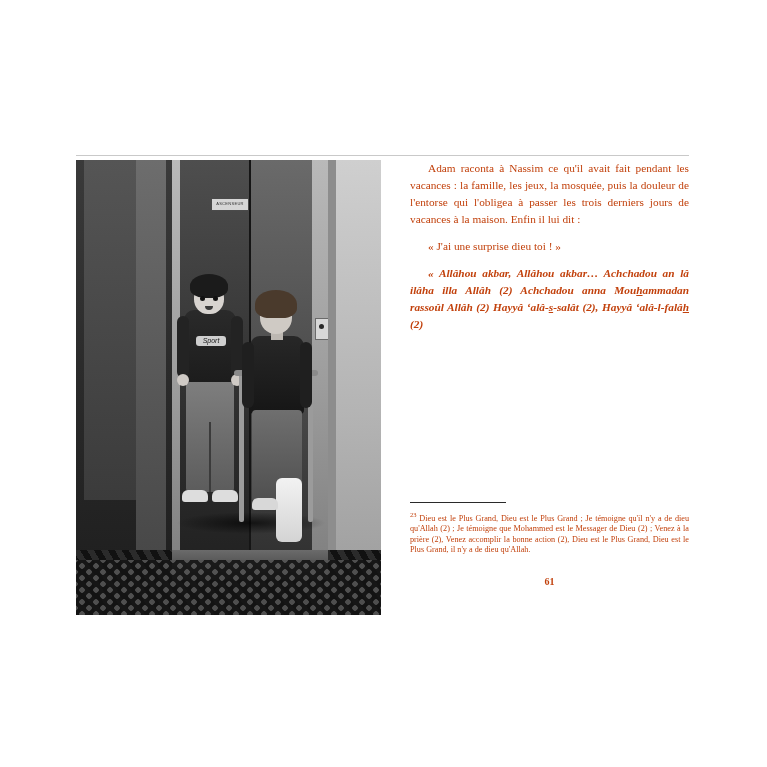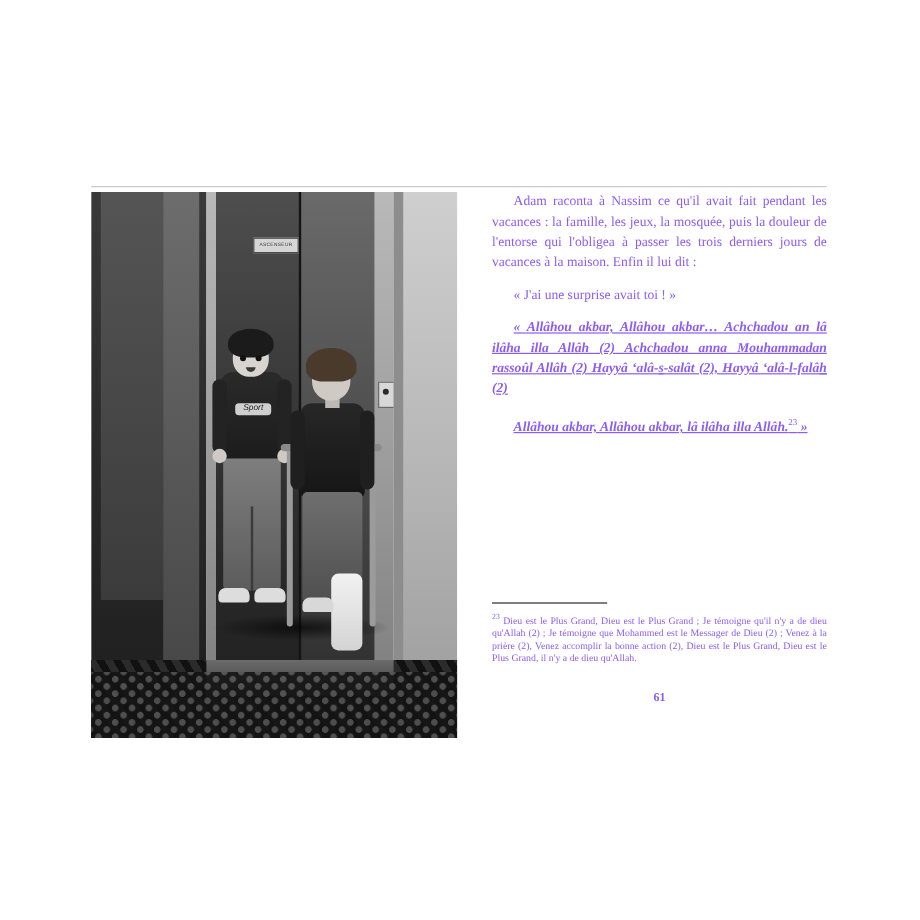--- a/index.html
+++ b/index.html
@@ -228,39 +228,38 @@
     background: radial-gradient(ellipse at center, rgba(0,0,0,.65) 0%, rgba(0,0,0,0) 70%);
   }
 
   
   .textpage {
     position: absolute;
     left: 334px;
     top: 5px;
     width: 279px;
     height: 455px;
-    color: #8b5cf6;
+    color: #c2410c;
   }
   .para {
     font-size: 11.3px;
     line-height: 17px;
     text-align: justify;
     text-indent: 18px;
     margin: 0 0 10px 0;
     font-family: "Liberation Serif", serif;
   }
   .quote {
     font-size: 11.3px;
     line-height: 17px;
     text-align: justify;
     text-indent: 18px;
     margin: 0 0 10px 0;
     font-style: italic;
     font-weight: bold;
-    text-decoration: underline;
   }
   .quote .u { text-decoration: underline; }
   .sup { font-size: 7.5px; vertical-align: super; font-style: normal; font-weight: normal; }
   .fn-rule {
     position: absolute;
     left: 0;
     top: 342px;
     width: 96px;
     height: 1px;
     background: #2a2a2a;
@@ -344,25 +343,24 @@
       <div class="b2-cast"></div>
       <div class="b2-shoe"></div>
       <div class="b2-neck"></div>
       <div class="b2-head"></div>
       <div class="b2-hair"></div>
     </div>
 
     <div class="textpage">
 
       <p class="para">Adam raconta à Nassim ce qu'il avait fait pendant les vacances : la famille, les jeux, la mosquée, puis la douleur de l'entorse qui l'obligea à passer les trois derniers jours de vacances à la maison. Enfin il lui dit :</p>
-      <p class="para">« J'ai une surprise avait toi ! »</p>
+      <p class="para">« J'ai une surprise dieu toi ! »</p>
 
       <p class="quote"><span>« </span><span>Allâhou akbar, Allâhou akbar… Achchadou an lâ ilâha illa Allâh (2) Achchadou anna Mou</span><span class="u">h</span><span>ammadan rassoûl Allâh (2) Hayyâ ‘alâ-</span><span class="u">s</span><span>-salât (2), Hayyâ ‘alâ-l-falâ</span><span class="u">h</span><span> (2)</span></p>
 
-      <p class="quote"><span>Allâhou akbar, Allâhou akbar, lâ ilâha illa Allâh.</span><span class="sup">23</span><span> »</span></p>
 
 
       <div class="fn-rule"></div>
 
       <div class="footnote"><span class="fn-num">23</span><span> Dieu est le Plus Grand, Dieu est le Plus Grand ; Je témoigne qu'il n'y a de dieu qu'Allah (2) ; Je témoigne que Mohammed est le Messager de Dieu (2) ; Venez à la prière (2), Venez accomplir la bonne action (2), Dieu est le Plus Grand, Dieu est le Plus Grand, il n'y a de dieu qu'Allah.</span></div>
 
       <div class="folio">61</div>
     </div>
   </div>
 </div>

